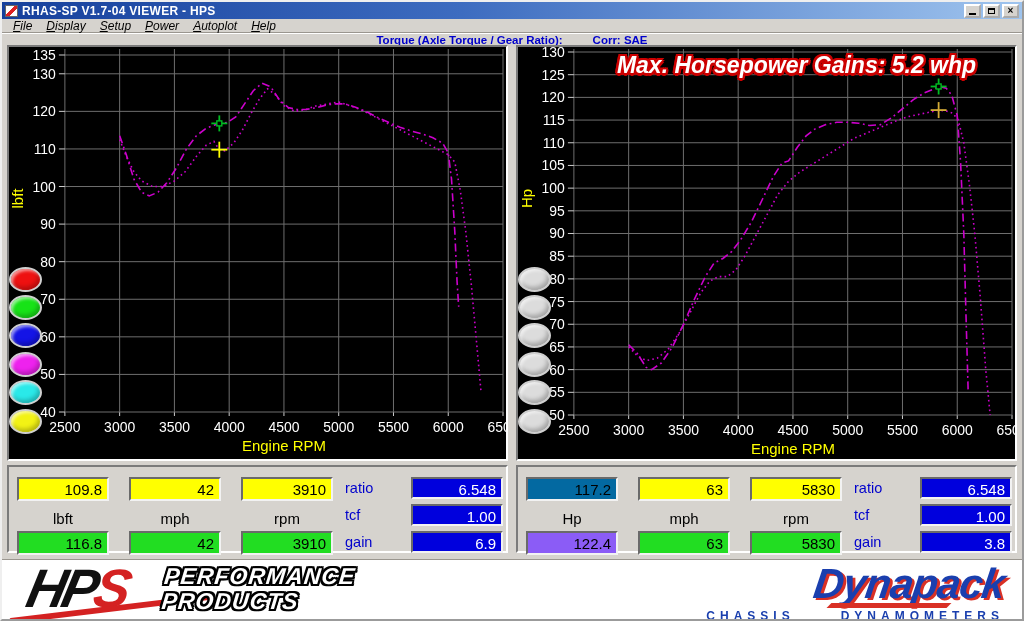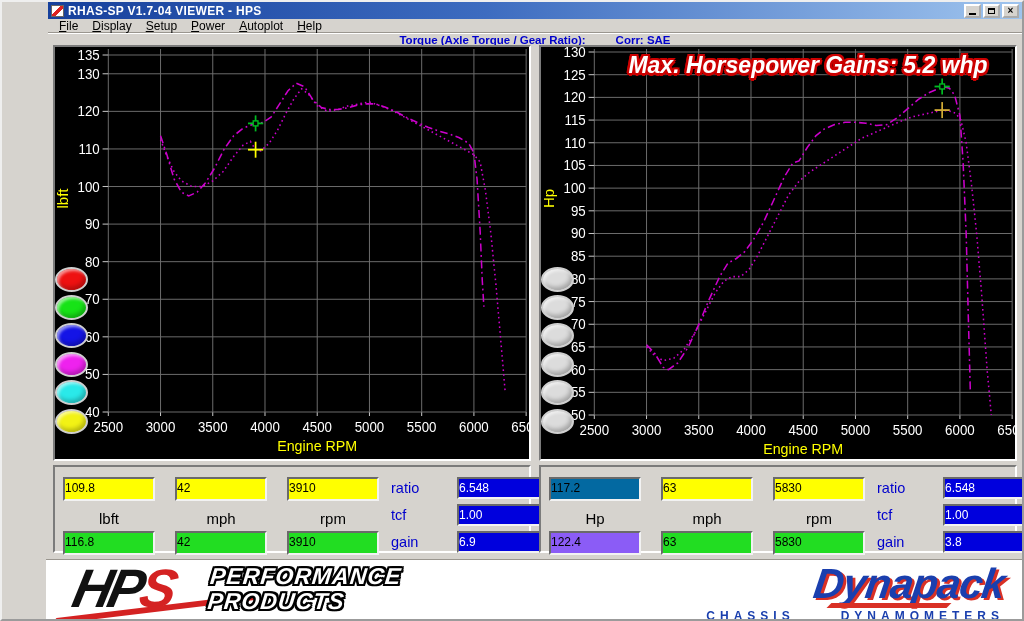--- a/index.html
+++ b/index.html
@@ -1,53 +1,53 @@
 <!DOCTYPE html>
 <html><head>
 <meta charset="utf-8">
 <style>
   html,body{margin:0;padding:0;background:#555;}
   *{box-sizing:border-box;}
   .screen{width:1024px;height:621px;position:relative;font-family:"Liberation Sans",sans-serif;
-          background:#d6d3ce;border:2px outset #efefef;overflow:hidden;padding-left:46px;}
+          background:#d6d3ce;border:2px outset #efefef;overflow:hidden;}
   
   .titlebar{height:17px;background:linear-gradient(90deg,#16409c 0%,#3d6cc0 45%,#9fc4ee 100%);
             display:flex;align-items:center;padding:0 3px;color:#fff;font-size:12px;font-weight:bold;}
   .title-icon{width:13px;height:12px;background:#fff;border:1px solid #666;margin-right:4px;flex:none;
               background-image:linear-gradient(135deg,transparent 42%,#d22 42%,#d22 62%,transparent 62%);}
   .title-text{flex:1;white-space:nowrap;letter-spacing:.3px;}
   .winbtn{width:17px;height:14px;background:#d6d3ce;border:2px outset #fff;margin-left:2px;flex:none;
           display:flex;align-items:center;justify-content:center;font-size:10px;line-height:10px;color:#000;font-weight:bold;}
   .wb-min span{display:block;width:7px;border-bottom:2px solid #000;margin-top:7px;}
   .wb-rest span{display:block;width:7px;height:6px;border:1px solid #000;border-top-width:2px;}
   
   .menubar{height:14px;display:flex;align-items:center;padding:0 4px;font-size:12px;color:#000;
            border-bottom:1px solid #9a968f;}
-  .menu-item{display:inline-block;padding:0 7px;cursor:default;}
+  .menu-item{display:inline-block;padding:0 7px;cursor:default;font-style:italic;}
   .menu-item::first-letter{text-decoration:underline;}
   
   .chart-headers{height:12px;display:flex;padding:0 5px;gap:8px;border-top:1px solid #fff;}
   .chart-header{flex:1;display:flex;justify-content:center;gap:30px;align-items:center;
                 color:#0000cc;font-size:11.5px;font-weight:bold;white-space:nowrap;}
   
   .charts-row{height:416px;padding:0 5px;display:flex;gap:8px;}
   .chart-panel{flex:1;position:relative;background:#000;border:2px solid;border-color:#7b7b7b #fff #fff #7b7b7b;overflow:hidden;}
   .chart-svg{position:absolute;left:0;top:0;width:100%;height:100%;}
   .annotation{position:absolute;text-align:center;font-size:23px;font-weight:bold;font-style:italic;color:#fff;
      text-shadow:-2px -2px 0 #c00,2px -2px 0 #c00,-2px 2px 0 #c00,2px 2px 0 #c00,0 -2.5px 0 #c00,0 2.5px 0 #c00,-2.5px 0 0 #c00,2.5px 0 0 #c00,0 4px 3px rgba(0,0,0,.6);
      white-space:nowrap;}
   .ann-left{left:0;right:70px;top:158px;}
   .ann-right{left:60px;right:0;top:5px;}
   .dot-btn{position:absolute;left:0;width:33px;height:25px;border-radius:50%;border:2px solid #cfcfcf;
            box-shadow:inset 2px 2px 3px rgba(255,255,255,.55), inset -2px -3px 4px rgba(0,0,0,.25);}
   
   .tables-row{height:98px;padding:4px 5px 6px 5px;display:flex;gap:8px;}
   .table-panel{flex:1;position:relative;background:#d6d3ce;border:2px solid;border-color:#7b7b7b #fff #fff #7b7b7b;font-size:15px;}
   .vbox{position:absolute;width:92px;height:24px;border:2px solid;border-color:#6a6a6a #f2f2f2 #f2f2f2 #6a6a6a;
-        text-align:left;padding:2px 5px 0 0;color:#000;font-size:12px;}
+        text-align:right;padding:2px 5px 0 0;color:#000;font-size:15px;}
   .vbox.blue{height:22px;color:#ffffff;background:#0000dd;}
   .unit-label{position:absolute;width:92px;text-align:center;color:#000;font-size:15px;top:43px;}
   .param-label{position:absolute;left:336px;width:60px;color:#0000cc;font-size:14.5px;}
   
   .logo-strip{height:65px;background:#fff;position:relative;border-top:1px solid #9a968f;margin:0 -2px;}
   .hps-logo{position:absolute;left:28px;top:2px;display:flex;align-items:flex-start;}
   .hps-mark{font-size:54px;line-height:52px;font-weight:bold;font-style:italic;letter-spacing:-4px;
             transform:skewX(-12deg);color:#111;position:relative;padding-right:14px;}
   .hps-mark .s{color:#d42222;}
   .hps-swoosh{position:absolute;left:-14px;bottom:2px;width:200px;height:6px;background:#d42222;transform:rotate(-7deg) skewX(-40deg);}

